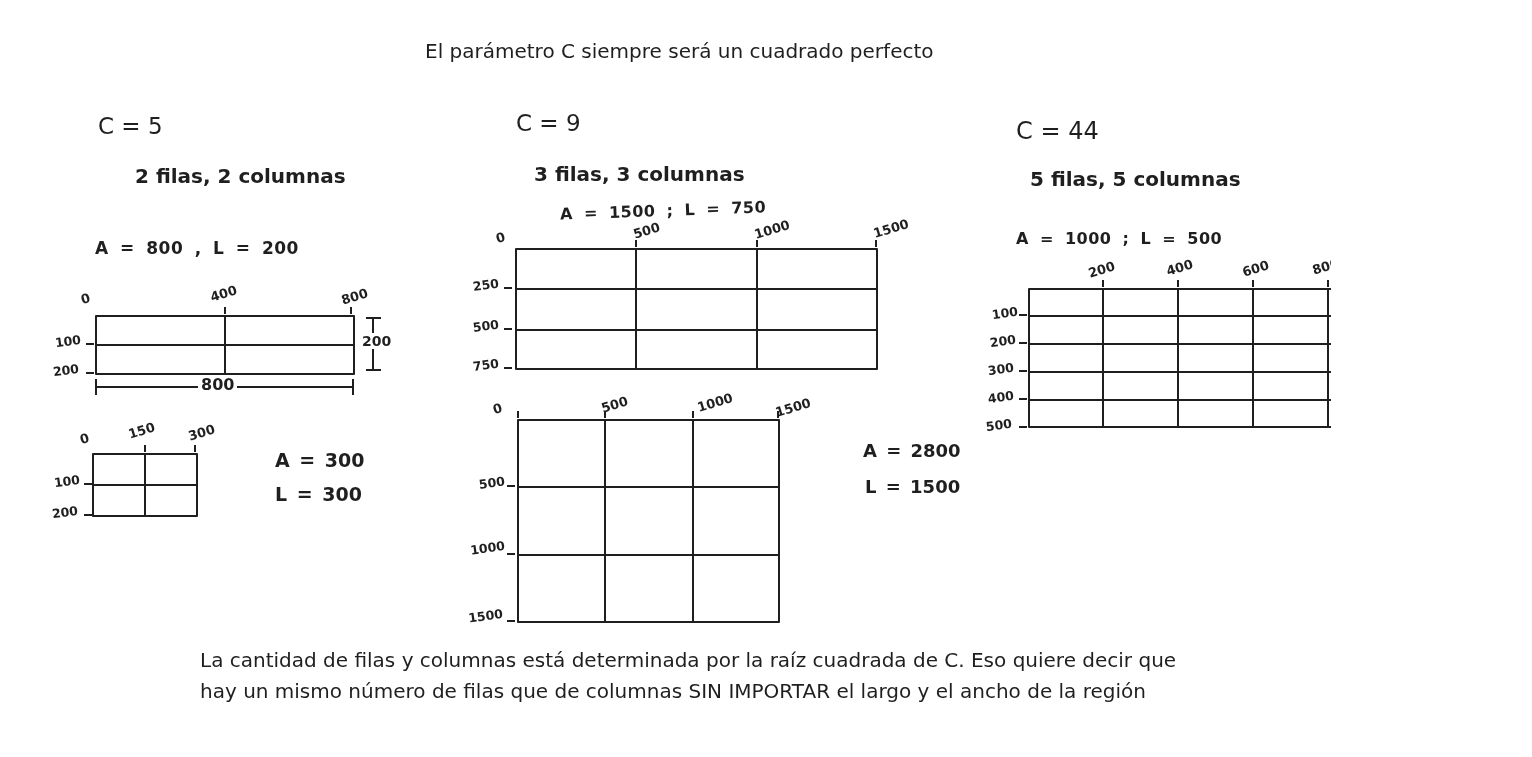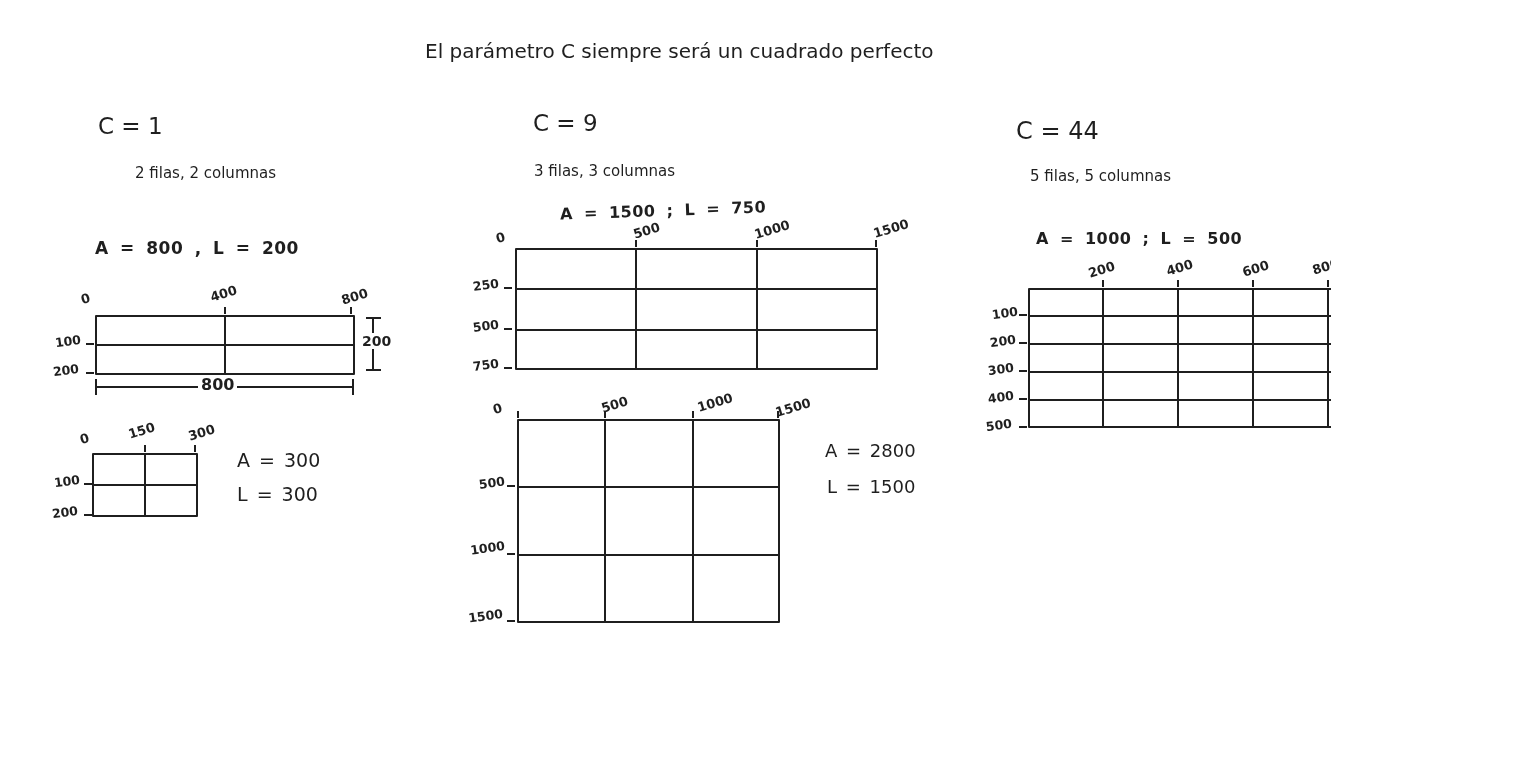--- a/index.html
+++ b/index.html
@@ -5,43 +5,43 @@
   :root { --ink:#1f1f1f; --paper:#ffffff; }
   html,body { margin:0; padding:0; background:#fff; }
   .canvas {
     position:relative; width:1331px; height:757px;
     background:var(--paper); color:var(--ink);
     font-family:"DejaVu Sans", sans-serif; overflow:hidden;
   }
   .t { position:absolute; white-space:nowrap; }
   .title { font-size:20px; }
   .c-label { font-size:23px; }
-  .rowscols { font-size:15px; }
+  .rowscols { font-size:20px;font-weight:bold; }
   .params { font-size:17px; font-weight:bold; word-spacing:5px; letter-spacing:.5px; }
   .footer { font-size:20px; line-height:31px; white-space:nowrap; }
   .grid { position:absolute; }
   .gbox { position:absolute; left:0; top:0; right:0; bottom:0; border:2px solid var(--ink); border-radius:1px; }
   .vl  { position:absolute; top:0; bottom:0; width:2px; background:var(--ink); }
   .hl  { position:absolute; left:0; right:0; height:2px; background:var(--ink); }
   .tkv { position:absolute; width:2px; height:7px; background:var(--ink); top:-8px; }
   .tkh { position:absolute; width:8px; height:2px; background:var(--ink); }
   .tl  { position:absolute; font-size:13px; font-weight:bold; transform:rotate(-17deg); white-space:nowrap; }
   .ll  { position:absolute; font-size:12.5px; font-weight:bold; transform:rotate(-8deg); text-align:right; white-space:nowrap; }
-  .side { position:absolute; font-size:18px; font-weight:normal; white-space:nowrap; word-spacing:3px; }
+  .side { position:absolute; font-size:18px; font-weight:bold; white-space:nowrap; word-spacing:3px;margin-left:38px; }
   .cap, .vseg, .hseg { position:absolute; background:var(--ink); }
   .dimlab { position:absolute; background:var(--paper); font-size:14px; font-weight:bold; padding:0 3px; z-index:2; white-space:nowrap; }
 </style>
 </head>
 <body>
 
 <div class="canvas">
 
   <div class="t title" style="left:425px; top:39px;">El parámetro C siempre será un cuadrado perfecto</div>
 
-  <div class="t c-label" style="left:98px; top:113px;">C = 1</div>
+  <div class="t c-label" style="left:98px; top:113px;">C = 5</div>
   <div class="t rowscols" style="left:135px; top:164px;">2 filas, 2 columnas</div>
   <div class="t params" style="left:95px; top:238px;">A = 800 ,  L = 200</div>
 
   <div class="grid" style="left:95px; top:315px; width:260px; height:60px;">
     <div class="gbox"></div>
     <div class="vl" style="left:129px;"></div>
     <div class="hl" style="top:29px;"></div>
     <div class="tkv" style="left:129px;"></div>
     <div class="tkv" style="left:255px;"></div>
     <span class="tl" style="left:-14px; top:-24px;">0</span>
@@ -73,21 +73,21 @@
     <span class="tl" style="left:36px; top:-30px;">150</span>
     <span class="tl" style="left:96px; top:-28px;">300</span>
     <div class="tkh" style="left:-8px; top:30px;"></div>
     <div class="tkh" style="left:-8px; top:61px;"></div>
     <span class="ll" style="left:-44px; top:21px; width:32px;">100</span>
     <span class="ll" style="left:-46px; top:52px; width:32px;">200</span>
     <span class="side" style="left:145px; top:-4px; font-size:19px;">A = 300</span>
     <span class="side" style="left:145px; top:30px; font-size:19px;">L = 300</span>
   </div>
 
-  <div class="t c-label" style="left:533px; top:110px;">C = 9</div>
+  <div class="t c-label" style="left:516px; top:110px;">C = 9</div>
   <div class="t rowscols" style="left:534px; top:162px;">3 filas, 3 columnas</div>
   <div class="t params" style="left:560px; top:201px; font-size:16px; transform:rotate(-2deg);">A = 1500 ;  L = 750</div>
 
   <div class="grid" style="left:515px; top:248px; width:363px; height:122px;">
     <div class="gbox"></div>
     <div class="vl" style="left:120px;"></div>
     <div class="vl" style="left:241px;"></div>
     <div class="hl" style="top:40px;"></div>
     <div class="hl" style="top:81px;"></div>
     <div class="tkv" style="left:120px;"></div>
@@ -124,21 +124,21 @@
     <div class="tkh" style="left:-10px; top:201px;"></div>
     <span class="ll" style="left:-50px; top:57px; width:38px;">500</span>
     <span class="ll" style="left:-56px; top:122px; width:44px;">1000</span>
     <span class="ll" style="left:-60px; top:190px; width:46px;">1500</span>
     <span class="side" style="left:308px; top:21px;">A = 2800</span>
     <span class="side" style="left:310px; top:57px;">L = 1500</span>
   </div>
 
   <div class="t c-label" style="left:1016px; top:117px; font-size:24px;">C = 44</div>
   <div class="t rowscols" style="left:1030px; top:167px;">5 filas, 5 columnas</div>
-  <div class="t params" style="left:1016px; top:229px; font-size:16px;margin-left:20px;">A = 1000  ;  L = 500</div>
+  <div class="t params" style="left:1016px; top:229px; font-size:16px;">A = 1000  ;  L = 500</div>
 
   <div class="grid" style="left:1028px; top:288px; width:375px; height:140px;">
     <div class="gbox"></div>
     <div class="vl" style="left:74px;"></div>
     <div class="vl" style="left:149px;"></div>
     <div class="vl" style="left:224px;"></div>
     <div class="vl" style="left:299px;"></div>
     <div class="hl" style="top:27px;"></div>
     <div class="hl" style="top:55px;"></div>
     <div class="hl" style="top:83px;"></div>
@@ -159,15 +159,17 @@
     <div class="tkh" style="left:-9px; top:110px;"></div>
     <div class="tkh" style="left:-9px; top:138px;"></div>
     <span class="ll" style="left:-44px; top:18px; width:34px;">100</span>
     <span class="ll" style="left:-46px; top:46px; width:34px;">200</span>
     <span class="ll" style="left:-48px; top:74px; width:34px;">300</span>
     <span class="ll" style="left:-48px; top:102px; width:34px;">400</span>
     <span class="ll" style="left:-50px; top:130px; width:34px;">500</span>
   </div>
 
   <div class="t footer" style="left:200px; top:645px;">
+    <div>La cantidad de filas y columnas está determinada por la raíz cuadrada de C. Eso quiere decir que</div>
+    <div>hay un mismo número de filas que de columnas SIN IMPORTAR el largo y el ancho de la región</div>
   </div>
 
 </div>
 
 </body></html>

